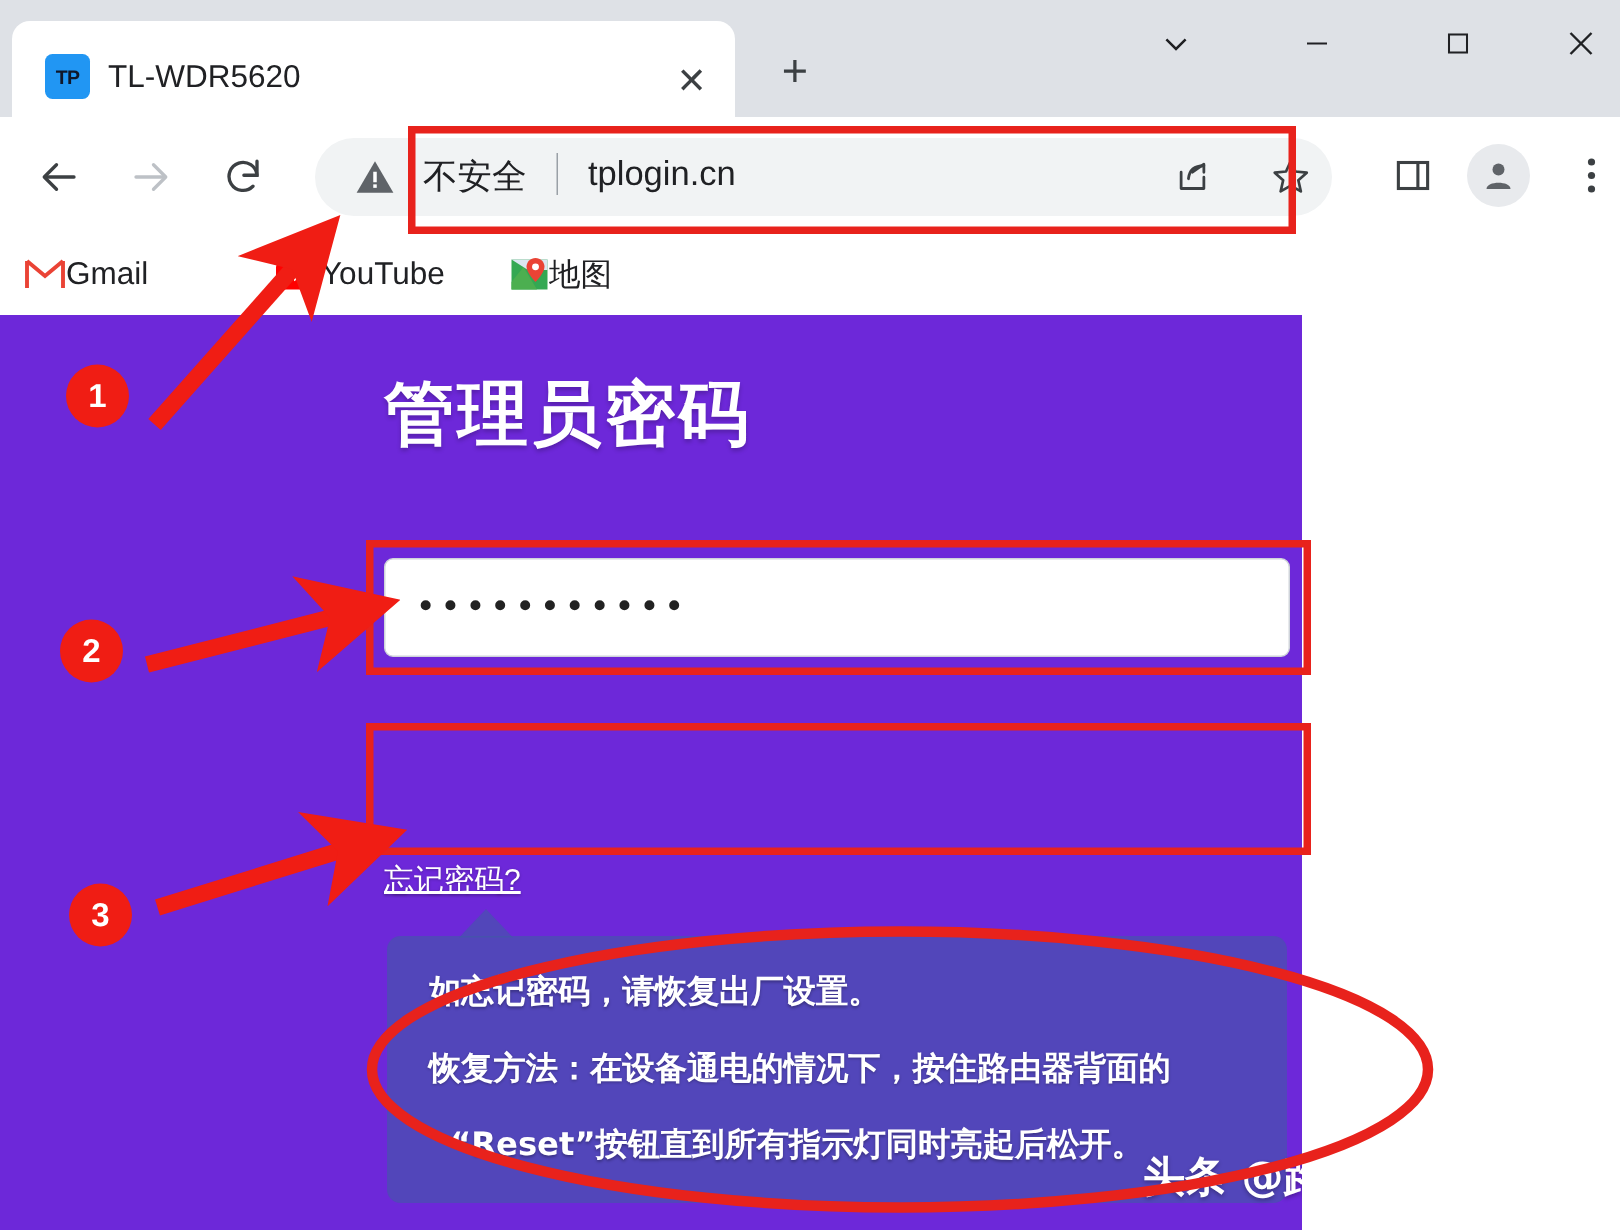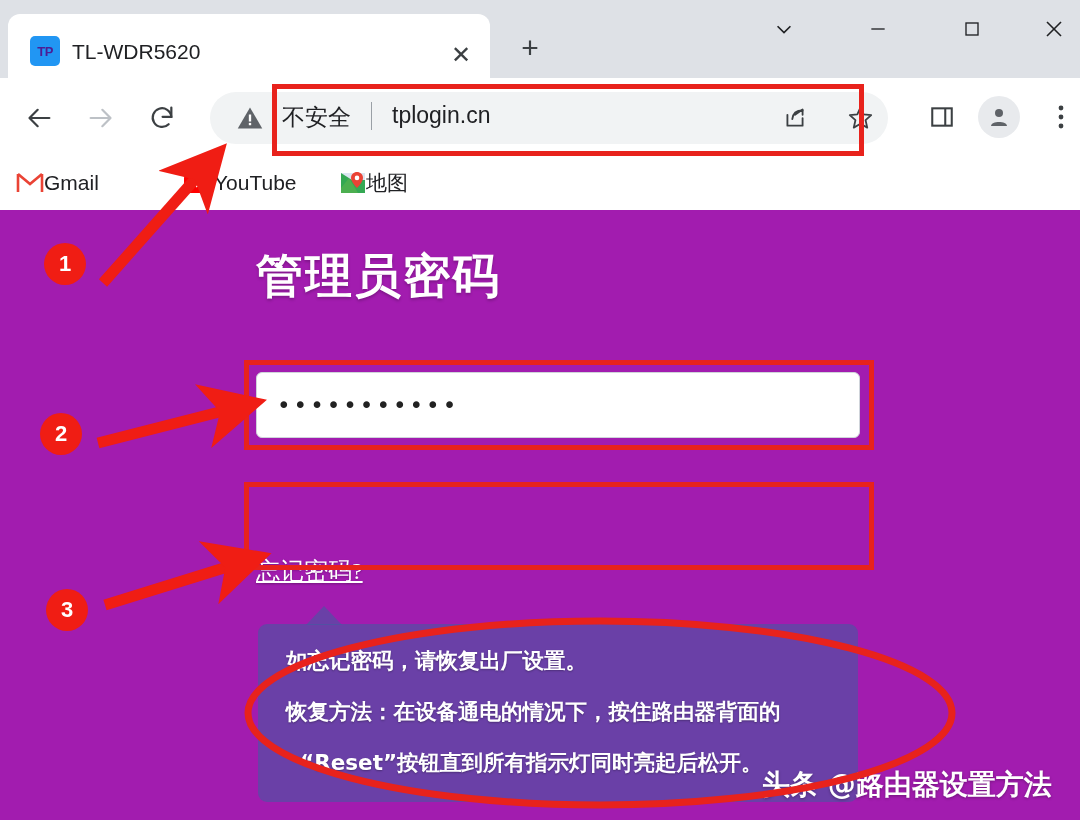--- a/index.html
+++ b/index.html
@@ -20,21 +20,21 @@
     position: absolute; left: 8px; top: 14px; width: 482px; height: 64px;
     background: #ffffff;
     border-radius: 12px 12px 0 0;
   }
   .tab-favicon {
     position: absolute; left: 22px; top: 22px; width: 30px; height: 30px;
     background: #2196f3; border-radius: 5px;
     display: flex; align-items: center; justify-content: center;
   }
   .tab-favicon span {
-    color: #4c1d95; font-size: 13px; font-weight: bold; letter-spacing: -0.5px;
+    color: #0f172a; font-size: 13px; font-weight: bold; letter-spacing: -0.5px;
     font-family: "Liberation Sans", sans-serif;
   }
   .tab-title {
     position: absolute; left: 64px; top: 26px;
     font-size: 21px; color: #202124; white-space: nowrap;
     font-family: "Liberation Sans", sans-serif;
   }
   .tab-close {
     position: absolute; left: 440px; top: 28px; width: 26px; height: 26px;
     display: flex; align-items: center; justify-content: center;
@@ -125,22 +125,22 @@
   }
   .bm-gmail { left: 16px; }
   .bm-yt    { left: 162px; padding-left: 22px; }
   .bm-map   { left: 340px; }
   .ic-gmail { width: 28px; height: 22px; }
   .ic-yt    { width: 30px; height: 22px; }
   .ic-map   { width: 26px; height: 26px; }
 
   
   .page {
-    position: absolute; left: 0; top: 210px; width: 1080px; height: 610px;
-    background: #a21caf;
+    position: absolute; left: 0; top: 210px; width: 868px; height: 610px;
+    background: #6d28d9;
     overflow: hidden;
   }
   .page-title {
     position: absolute; left: 256px; top: 35px;
     font-size: 47px; font-weight: bold; color: #ffffff;
     letter-spacing: 2px;
     font-family: "DejaVu Sans", "Liberation Sans", sans-serif;
     text-shadow: 0 2px 3px rgba(0,0,0,0.22);
     white-space: nowrap;
   }
@@ -166,23 +166,23 @@
   .confirm-btn {
     position: absolute; left: 258px; top: 283px; width: 600px; height: 62px;
     background: #ffe500; border: 1px solid #d8c200; border-radius: 6px;
     display: flex; align-items: center; justify-content: center;
     font-size: 25px; color: #1a1a1a; letter-spacing: 14px; text-indent: 14px;
     font-family: "DejaVu Sans", "Liberation Sans", sans-serif;
     font-weight: 600;
   }
 
   .forgot-link {
-    position: absolute; left: 256px; top: 345px;
-    font-size: 24px; color: #ffffff; text-decoration: underline;
-    font-family: Liberation Serif, serif;
+    position: absolute; left: 256px; top: 363px;
+    font-size: 20px; color: #ffffff; text-decoration: underline;
+    font-family: Liberation Sans, sans-serif;
     white-space: nowrap;
     text-shadow: 0 1px 2px rgba(0,0,0,0.28);
   }
 
   .info-panel {
     position: absolute; left: 258px; top: 414px; width: 600px; height: 178px;
     background: rgba(60, 95, 160, 0.55);
     border-radius: 9px;
   }
   .info-pointer {

